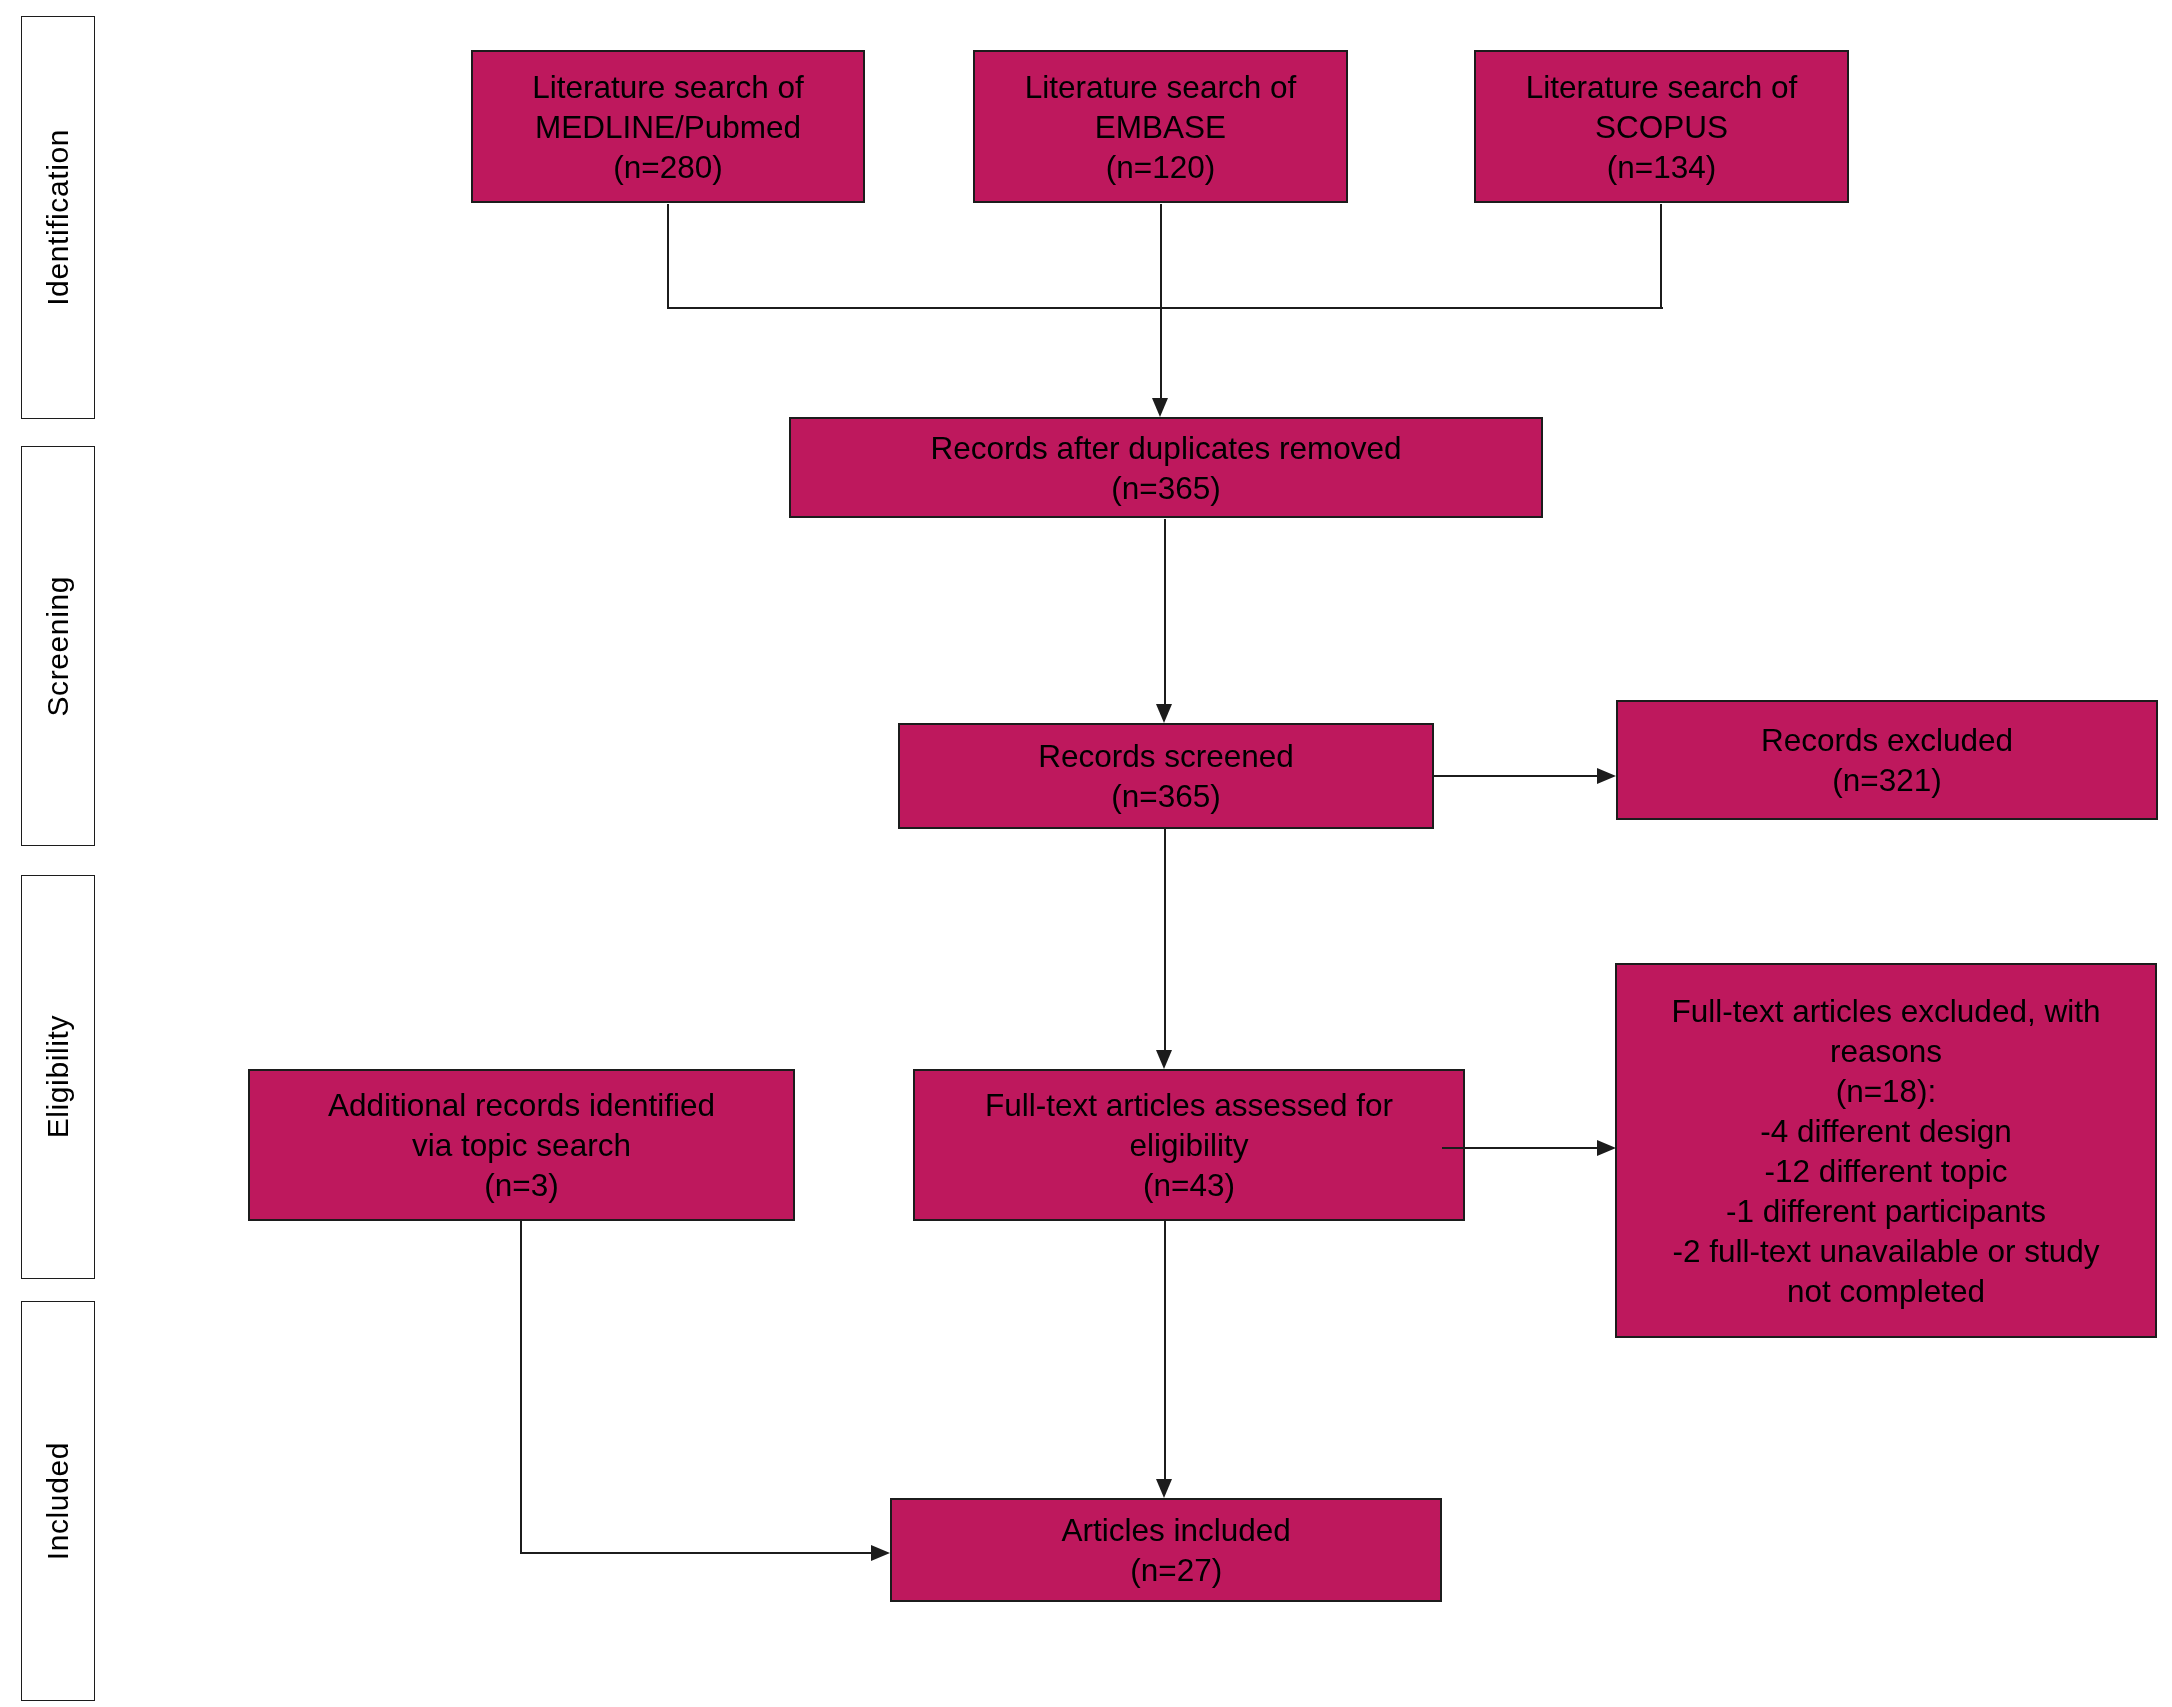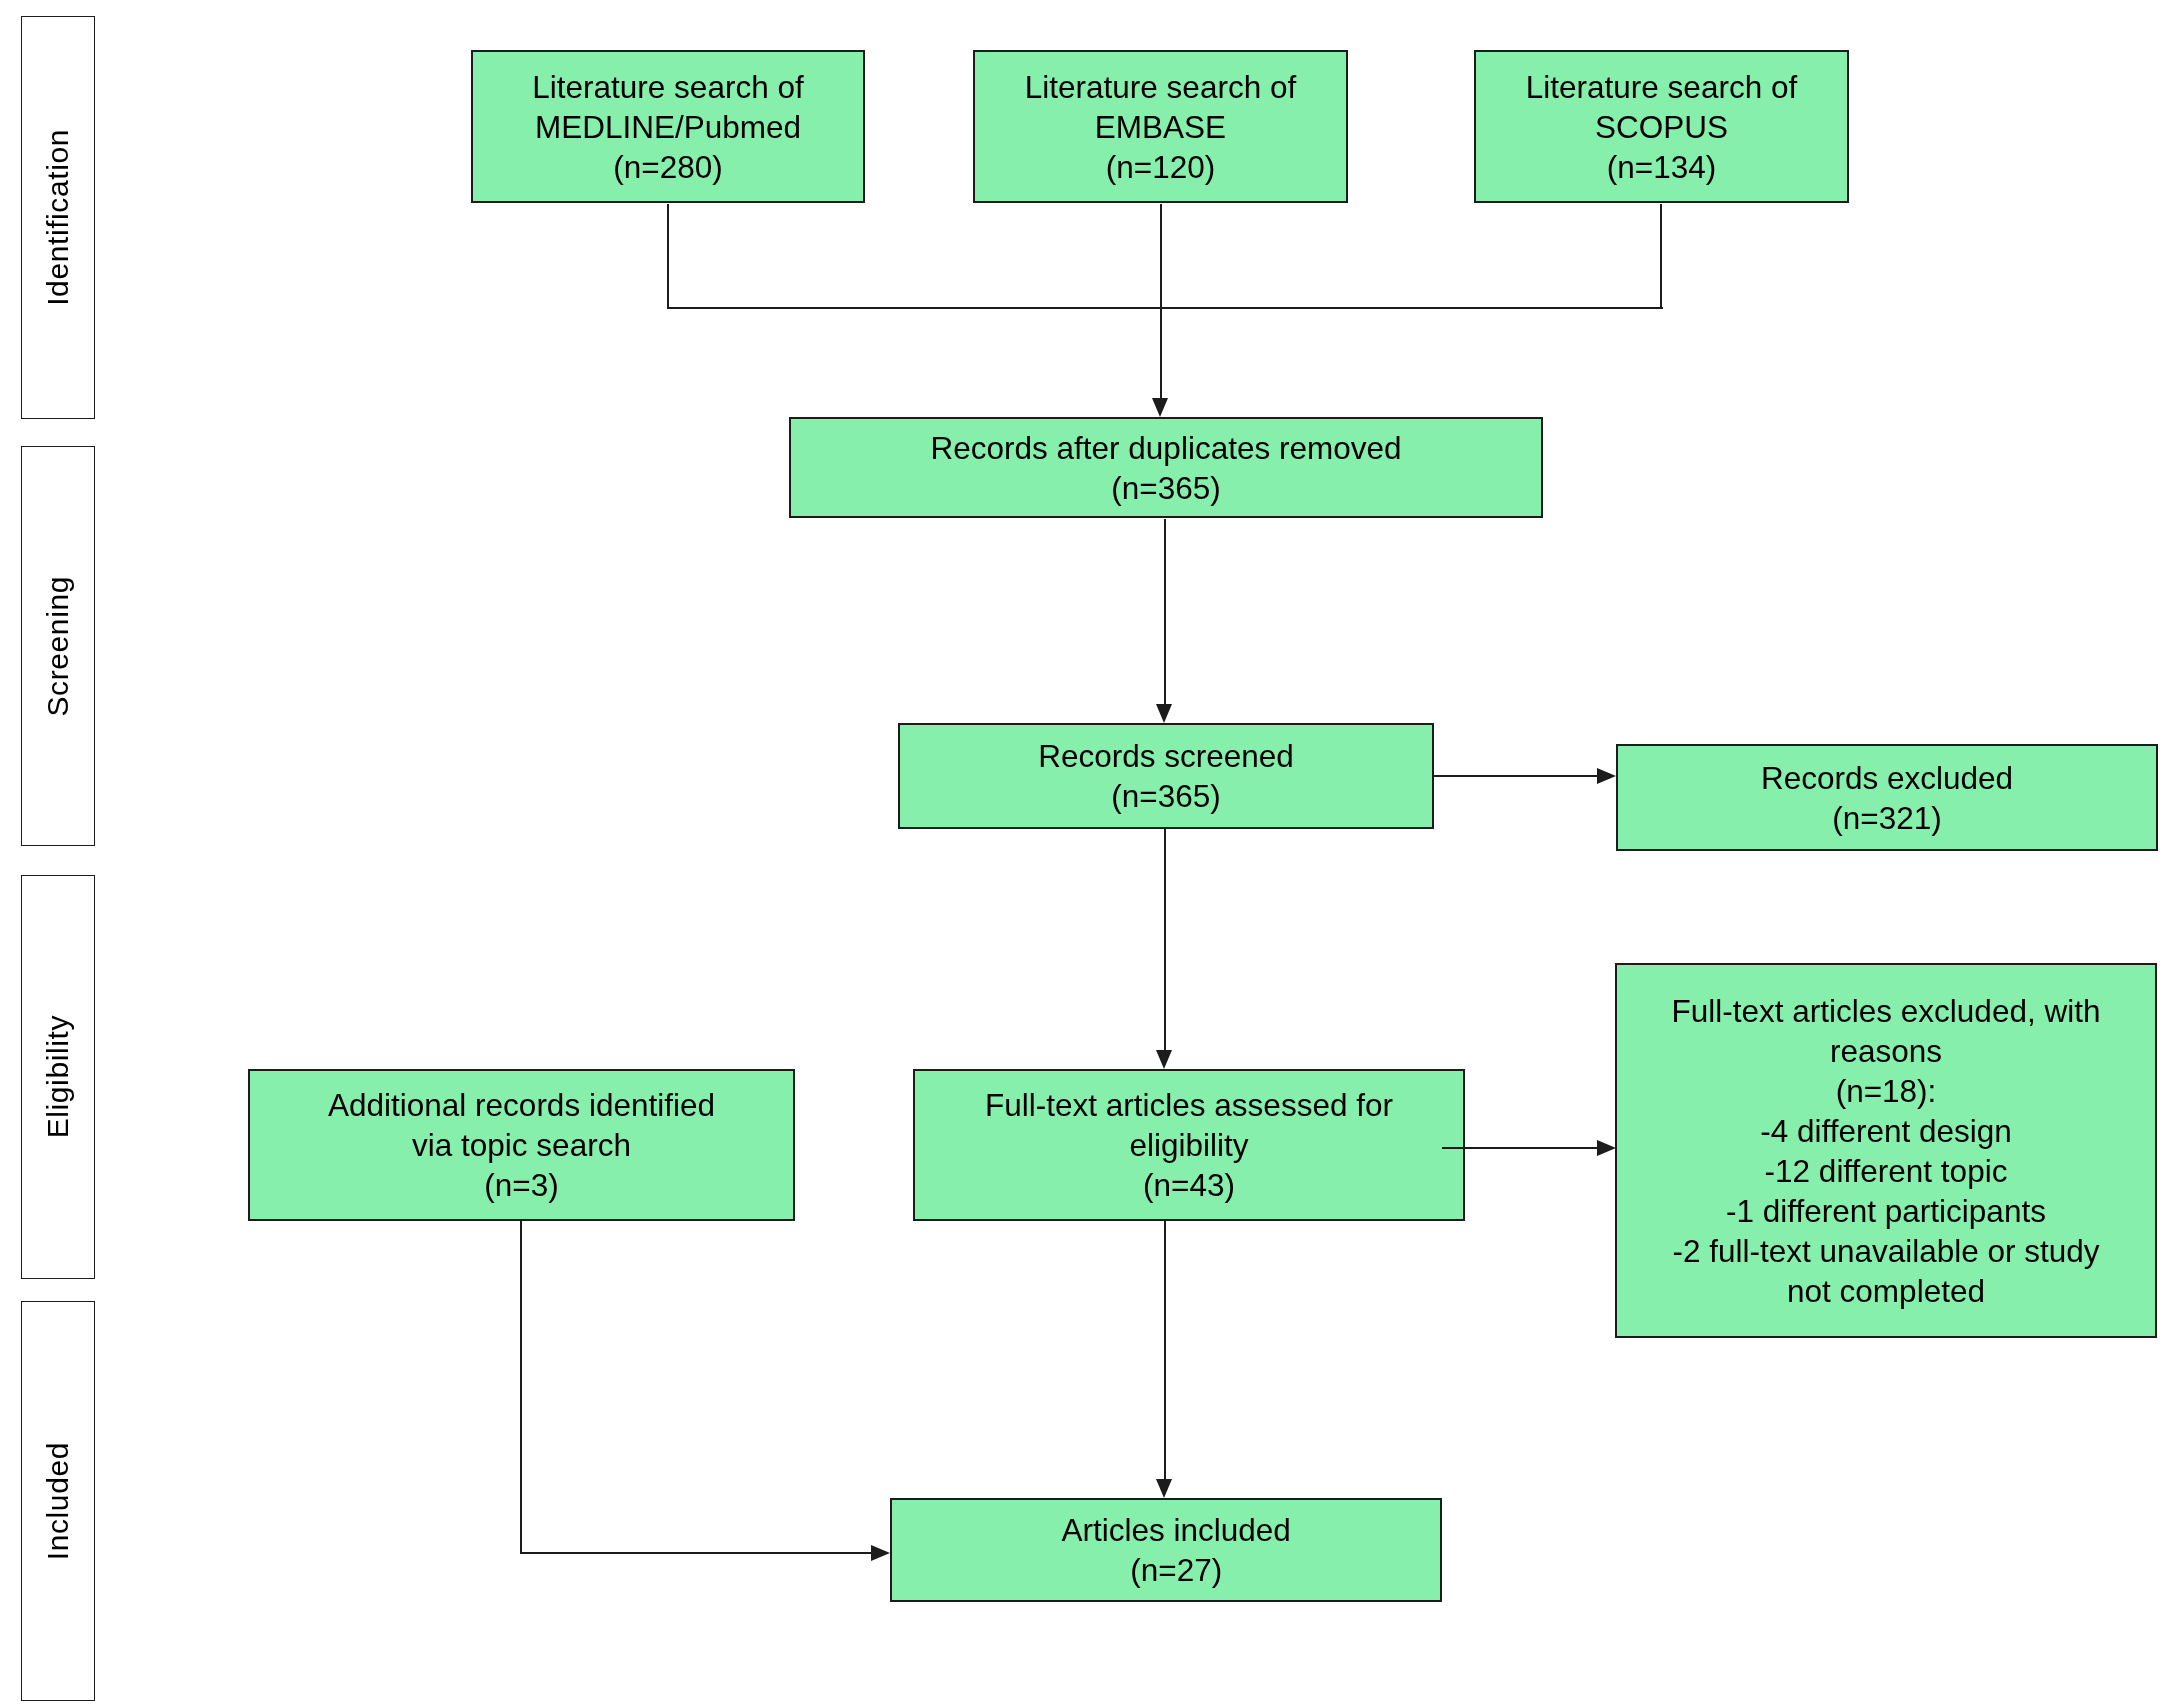--- a/index.html
+++ b/index.html
@@ -7,21 +7,21 @@
   .canvas {
     position: relative;
     width: 2172px;
     height: 1707px;
     background: #ffffff;
     color: #000000;
     font-family: "Liberation Sans", sans-serif;
   }
   .box {
     position: absolute;
-    background: #86efac;
+    background: #be185d;
     border: 2.5px solid #1c1c1c;
     display: flex;
     flex-direction: column;
     justify-content: center;
     align-items: center;
     text-align: center;
     font-size: 31.5px;
     line-height: 40px;
     padding: 5px 7.6px;
   }
@@ -65,21 +65,21 @@
   #st-screening      { top: 446px;  height: 400px; }
   #st-eligibility    { top: 875px; height: 404px; }
   #st-included       { top: 1301px; height: 400px; }
 
   
   #bx-medline   { left: 471px;  top: 50px;   width: 394px;  height: 153px; }
   #bx-embase    { left: 973px; top: 50px;   width: 375px;  height: 153px; }
   #bx-scopus    { left: 1474px; top: 50px;   width: 375px;  height: 153px; }
   #bx-dup       { left: 789px; top: 417px;  width: 754px; height: 101px; }
   #bx-screened  { left: 898px; top: 723px; width: 536px;  height: 106px; }
-  #bx-rexcl     { left: 1616px; top: 744px; width: 542px;  height: 107px; text-align: center; }
+  #bx-rexcl     { left: 1616px; top: 700px; width: 542px;  height: 120px; text-align: center; }
   #bx-fulltext  { left: 890px; top: 1069px; width: 552px;  height: 152px; margin-left: 23px; }
   #bx-ftexcl    { left: 1615px; top: 963px; width: 542px;  height: 375px; }
   #bx-hand      { left: 248px;  top: 1069px; width: 547px;  height: 152px; }
   #bx-included  { left: 890px; top: 1498px; width: 552px;  height: 104px; padding-left: 28px; }
 
   
   #c-medline-v   { left: 667px; top: 204px;  height: 105px; }
   #c-scopus-v    { left: 1660px; top: 204px;  height: 105px; }
   #c-collector-h { left: 667px; top: 307px;  width: 996px; }
   #c-embase-v    { left: 1160px; top: 204px;  height: 196px; }

